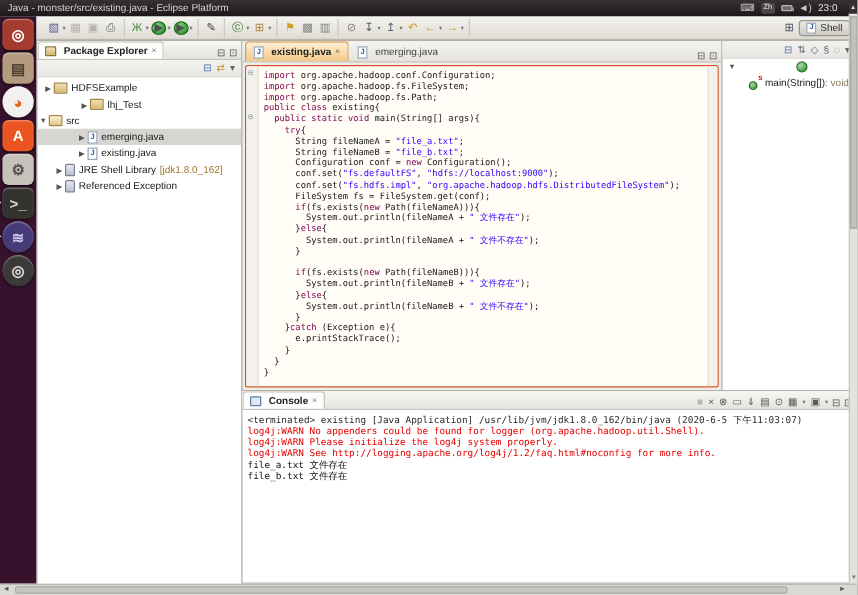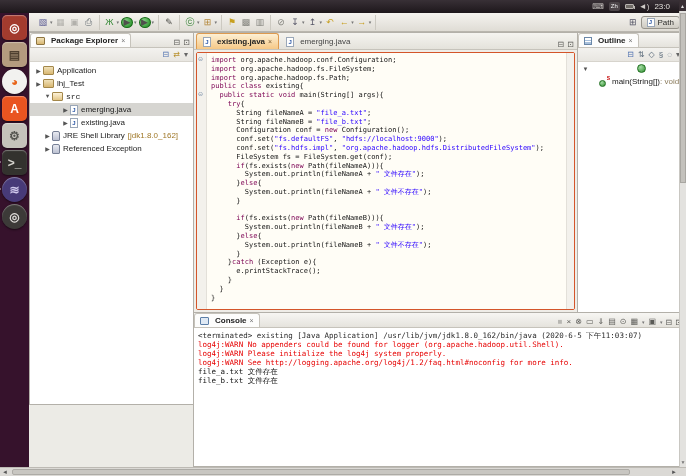--- a/index.html
+++ b/index.html
@@ -55,21 +55,21 @@
   .vtab{display:flex;align-items:center;gap:3px;font-size:8px;font-weight:bold;color:#222;
         padding:0 5px;background:#fdfdfc;border:1px solid #c6c3bb;border-bottom:none;
         border-radius:3px 3px 0 0;height:14px;white-space:nowrap}
   .vtab .x{color:#777;font-size:7px;font-weight:normal}
   .winbtns{margin-left:auto;display:flex;gap:3px;padding-right:3px;color:#5a5a56;font-size:8px;align-items:center}
   .view-toolbar{height:14px;display:flex;justify-content:flex-end;align-items:center;gap:4px;padding-right:5px;
                 background:linear-gradient(#f3f2ef,#e8e6e1);border-bottom:1px solid #d7d4cd;font-size:8px}
   .vt-btn{line-height:10px}
 
   
-  #pkg{left:0;top:0;width:165px;height:373px}
+  #pkg{left:0;top:0;width:165px;height:444px}
   #pkg-tree{padding-top:2px}
   .trow{display:flex;align-items:center;height:13px;font-size:8px;color:#1a1a1a;white-space:nowrap}
   .trow.sel{background:#d6d5d1}
   .texp{width:9px;text-align:center;font-size:6px;color:#555;flex:0 0 auto}
   .tqual{color:#a07828;margin-left:3px}
   .ti{display:inline-flex;align-items:center;justify-content:center;margin-right:3px;flex:0 0 auto}
   .ti-project{width:11px;height:9px;background:linear-gradient(#f0e1b9,#d8b772);border:1px solid #a3874a;border-radius:1px}
   .ti-src{width:11px;height:9px;background:linear-gradient(#fdf2d8,#e3c687);border:1px solid #a3874a;border-radius:1px}
   .ti-package{width:11px;height:9px;background:#f4e4c4;border:1px solid #bb8c3f;border-radius:1px}
   .ti-jfile{width:8px;height:10px;background:#fff;border:1px solid #9aa7b8;font-size:6px;font-weight:bold;color:#2e5aa8}
@@ -127,20 +127,21 @@
   #hs-left{position:absolute;left:2px;top:1px;font-size:6px;color:#555}
   #hs-right{position:absolute;right:9px;top:1px;font-size:6px;color:#555}
   #hs-thumb{position:absolute;left:12px;width:618px;top:1px;bottom:1px;background:#c8c6c1;border:1px solid #adaba6;border-radius:2px}
 </style>
 </head>
 <body>
 
 <div id="screen">
 
   <div id="sysbar">
+    <span class="title">Java - monster/src/existing.java - Eclipse Platform</span>
     <span id="tray">
       <span class="tray-glyph">⌨</span>
       <span class="im-badge">Zh</span>
       <span class="battery"></span>
       <span class="tray-glyph">◄)</span>
       <span class="clock">23:0</span>
     </span>
   </div>
 
   <div id="launcher">
@@ -234,21 +235,21 @@
             <span class="tb-btn">
               <span class="g" style="color: rgb(200, 160, 32);">→</span>
               <span class="caret">▾</span>
             </span>
           </span>
         </div>
       <div id="persp">
         <span id="persp-open">⊞</span>
         <span id="persp-btn">
           <span class="jmini">J</span>
-          <span>Path</span>
+          <span>Shell</span>
         </span>
       </div>
     </div>
 
     <div id="content">
 
       <div class="panel" id="pkg">
         <div class="vtabs">
           <span class="vtab">
             <span class="ti vicon-pkg"></span>
@@ -262,28 +263,28 @@
         </div>
         <div class="view-toolbar" id="pkg-toolbar">
             <span class="vt-btn" style="color: rgb(75, 110, 175);">⊟</span>
             <span class="vt-btn" style="color: rgb(184, 144, 44);">⇄</span>
             <span class="vt-btn" style="color: rgb(102, 102, 102);">▾</span>
           </div>
         <div id="pkg-tree">
             <div class="trow" style="padding-left: 4px;">
               <span class="texp">▶</span>
               <span class="ti ti-project"></span>
-              <span>Application</span>
-            </div>
-            <div class="trow" style="padding-left: 4px;">
+              <span>HDFSExample</span>
+            </div>
+            <div class="trow" style="padding-left: 19px; margin-left: 14px;">
               <span class="texp">▶</span>
               <span class="ti ti-project"></span>
               <span>lhj_Test</span>
             </div>
-            <div class="trow" style="padding-left: 13px; font-family: Liberation Mono, monospace;">
+            <div class="trow" style="">
               <span class="texp">▼</span>
               <span class="ti ti-src"></span>
               <span>src</span>
             </div>
             <div class="trow sel" style="padding-left: 31px;">
               <span class="texp">▶</span>
               <span class="ti ti-jfile">J</span>
               <span>emerging.java</span>
             </div>
             <div class="trow" style="padding-left: 31px;">
@@ -325,27 +326,20 @@
           <div class="gutter" id="egutter">
               <span class="fold" style="top: 3px;">⊝</span>
               <span class="fold" style="top: 38.2px;">⊝</span>
             </div>
           <div class="codearea" id="ecode"><div class="cline" style="color: rgb(20, 20, 20);"><span class="kw">import</span> org.apache.hadoop.conf.Configuration;</div><div class="cline" style="color: rgb(20, 20, 20);"><span class="kw">import</span> org.apache.hadoop.fs.FileSystem;</div><div class="cline" style="color: rgb(20, 20, 20);"><span class="kw">import</span> org.apache.hadoop.fs.Path;</div><div class="cline" style="color: rgb(20, 20, 20);"><span class="kw">public</span> <span class="kw">class</span> existing{</div><div class="cline" style="color: rgb(20, 20, 20);">  <span class="kw">public</span> <span class="kw">static</span> <span class="kw">void</span> main(String[] args){</div><div class="cline" style="color: rgb(20, 20, 20);">    <span class="kw">try</span>{</div><div class="cline" style="color: rgb(20, 20, 20);">      String fileNameA = <span class="str">"file_a.txt"</span>;</div><div class="cline" style="color: rgb(20, 20, 20);">      String fileNameB = <span class="str">"file_b.txt"</span>;</div><div class="cline" style="color: rgb(20, 20, 20);">      Configuration conf = <span class="kw">new</span> Configuration();</div><div class="cline" style="color: rgb(20, 20, 20);">      conf.set(<span class="str">"fs.defaultFS"</span>, <span class="str">"hdfs://localhost:9000"</span>);</div><div class="cline" style="color: rgb(20, 20, 20);">      conf.set(<span class="str">"fs.hdfs.impl"</span>, <span class="str">"org.apache.hadoop.hdfs.DistributedFileSystem"</span>);</div><div class="cline" style="color: rgb(20, 20, 20);">      FileSystem fs = FileSystem.get(conf);</div><div class="cline" style="color: rgb(20, 20, 20);">      <span class="kw">if</span>(fs.exists(<span class="kw">new</span> Path(fileNameA))){</div><div class="cline" style="color: rgb(20, 20, 20);">        System.out.println(fileNameA + <span class="str">" 文件存在"</span>);</div><div class="cline" style="color: rgb(20, 20, 20);">      }<span class="kw">else</span>{</div><div class="cline" style="color: rgb(20, 20, 20);">        System.out.println(fileNameA + <span class="str">" 文件不存在"</span>);</div><div class="cline" style="color: rgb(20, 20, 20);">      }</div><div class="cline" style="color: rgb(20, 20, 20);"> </div><div class="cline" style="color: rgb(20, 20, 20);">      <span class="kw">if</span>(fs.exists(<span class="kw">new</span> Path(fileNameB))){</div><div class="cline" style="color: rgb(20, 20, 20);">        System.out.println(fileNameB + <span class="str">" 文件存在"</span>);</div><div class="cline" style="color: rgb(20, 20, 20);">      }<span class="kw">else</span>{</div><div class="cline" style="color: rgb(20, 20, 20);">        System.out.println(fileNameB + <span class="str">" 文件不存在"</span>);</div><div class="cline" style="color: rgb(20, 20, 20);">      }</div><div class="cline" style="color: rgb(20, 20, 20);">    }<span class="kw">catch</span> (Exception e){</div><div class="cline" style="color: rgb(20, 20, 20);">      e.printStackTrace();</div><div class="cline" style="color: rgb(20, 20, 20);">    }</div><div class="cline" style="color: rgb(20, 20, 20);">  }</div><div class="cline" style="color: rgb(20, 20, 20);">}</div></div>
           <div class="oruler"></div>
         </div>
       </div>
 
       <div class="panel" id="outline">
-        <div class="vtabs">
-          <span class="vtab">
-            <span class="ti vicon-outline"></span>
-            <span>Outline</span>
-            <span class="x">×</span>
-          </span>
-        </div>
         <div class="view-toolbar" id="outline-toolbar">
             <span class="vt-btn" style="color: rgb(75, 110, 175);">⊟</span>
             <span class="vt-btn" style="color: rgb(90, 106, 122);">⇅</span>
             <span class="vt-btn" style="color: rgb(90, 106, 122);">◇</span>
             <span class="vt-btn" style="color: rgb(90, 106, 122);">§</span>
             <span class="vt-btn" style="color: rgb(90, 106, 122);">◌</span>
             <span class="vt-btn" style="color: rgb(102, 102, 102);">▾</span>
           </div>
         <div id="outline-tree">
             <div class="orow" style="padding-left: 3px; gap: 47px;">

